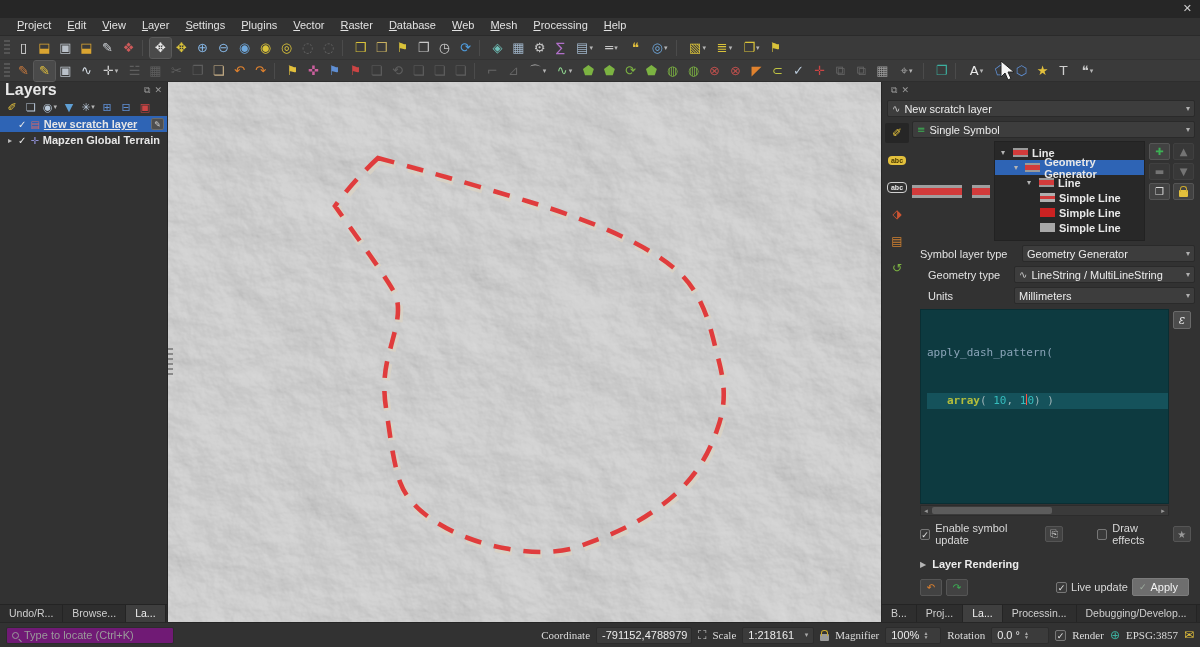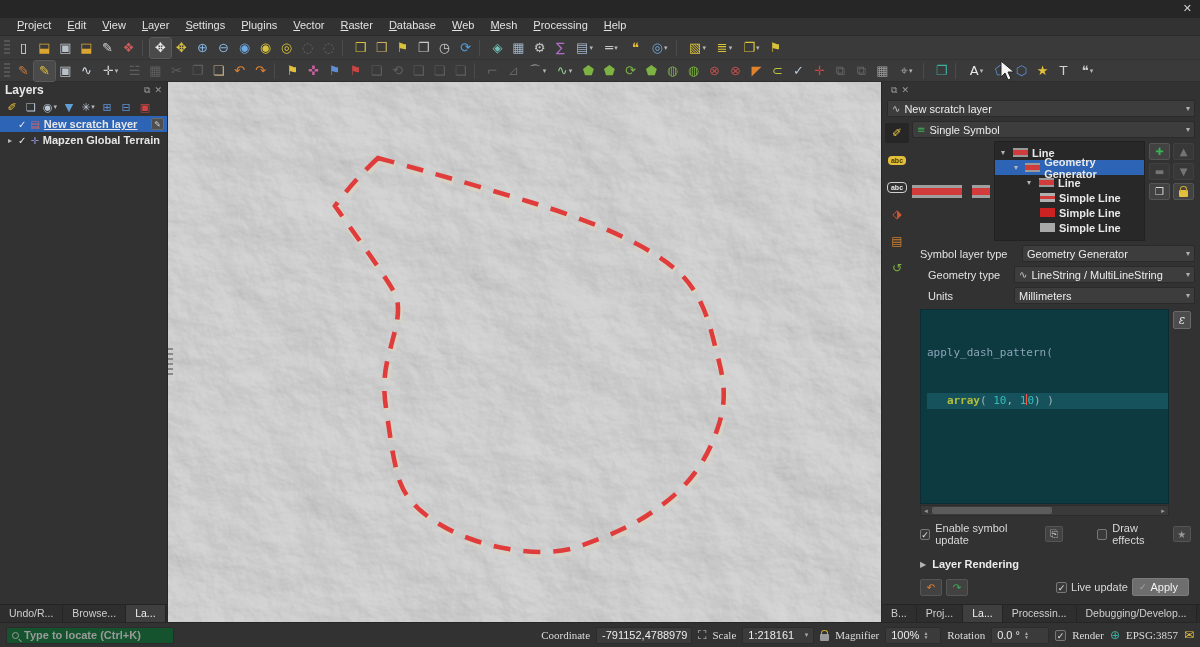--- a/index.html
+++ b/index.html
@@ -25,21 +25,21 @@
   .tbi.hasdd { width:27px; }
   .tb-sep { width:5px; height:16px; border-left:1px solid #4b4b4b; margin:0 3px; flex:none; }
   .tb-grip { width:6px; height:16px; margin:0 3px 0 2px; background:repeating-linear-gradient(180deg,#555 0 2px,transparent 2px 4px); flex:none; }
 
   
   #main { display:flex; height:540px; position:relative; }
 
   
   #leftdock { width:168px; background:#323232; border-right:1px solid #262626; display:flex; flex-direction:column; }
   .dock-head { height:16px; display:flex; align-items:center; padding:0 5px; }
-  .dock-head .t { font-weight:bold; font-size:12px; color:#e8e8e8; flex:1; }
+  .dock-head .t { font-weight:bold; font-size:16px; color:#e8e8e8; flex:1; }
   .dock-head .wbtn { color:#9a9a9a; font-size:9px; margin-left:4px; }
   #layers-toolbar { height:18px; display:flex; align-items:center; padding-left:3px; gap:1px; }
   #layers-toolbar .tbi { width:18px; height:16px; }
   #layers-toolbar .tbi .g { font-size:11px; }
   .layer-row { height:16px; display:flex; align-items:center; gap:4px; padding-left:6px; color:#e6e6e6; }
   .layer-row.selected { background:#2e64b5; }
   .layer-row .expander { width:8px; color:#bdbdbd; font-size:8px; text-align:center; }
   .layer-row .chk { font-size:10px; color:#e8e8e8; }
   .layer-row .licon { font-size:10px; }
   .layer-row .lbl { font-weight:bold; }
@@ -118,21 +118,21 @@
   #rendering-row .expander { font-size:8px; color:#b5b5b5; }
   #apply-row { display:flex; align-items:center; margin:8px 6px 4px 8px; gap:4px; }
   #apply-row .spacer { flex:1; }
   #undo-style,#redo-style { width:22px; height:17px; }
   #apply-btn { background:#6e6e6e; border:1px solid #7c7c7c; border-radius:2px; color:#f2f2f2; padding:2px 10px 2px 6px; display:flex; gap:4px; align-items:center; }
   #apply-btn .ck { color:#9fae9f; font-size:9px; }
   #rightdock .dock-tabs { margin-top:4px; }
 
   
   #statusbar { height:25px; background:#323232; border-top:1px solid #262626; display:flex; align-items:center; padding:0 6px; gap:6px; }
-  #locate { width:168px; height:17px; background:#14532d; border:1px solid #2c2c2c; border-radius:2px; display:flex; align-items:center; padding:0 5px; gap:5px; color:#9a9a9a;font-weight:bold; }
+  #locate { width:168px; height:17px; background:#701a75; border:1px solid #2c2c2c; border-radius:2px; display:flex; align-items:center; padding:0 5px; gap:5px; color:#9a9a9a; }
   .mag-ic { width:7px; height:7px; border:1.4px solid #9a9a9a; border-radius:50%; position:relative; flex:none; }
   .mag-ic::after { content:""; position:absolute; width:4px; height:1.4px; background:#9a9a9a; transform:rotate(45deg); left:5px; top:7px; }
   .sb-label { color:#dcdcdc;font-family:Liberation Serif, serif; }
   .sb-field { background:#3b3b3b; border:1px solid #2c2c2c; border-radius:2px; height:17px; display:flex; align-items:center; padding:0 5px; color:#ececec; }
   .spin { display:flex; flex-direction:column; justify-content:center; margin-left:4px; }
   .spin span { font-size:5px; line-height:4px; color:#aaa; }
   .sb-ic { font-family:"DejaVu Sans",sans-serif; color:#c8c8c8; font-size:12px; }
   .sb-gap { flex:1; }
 
   

